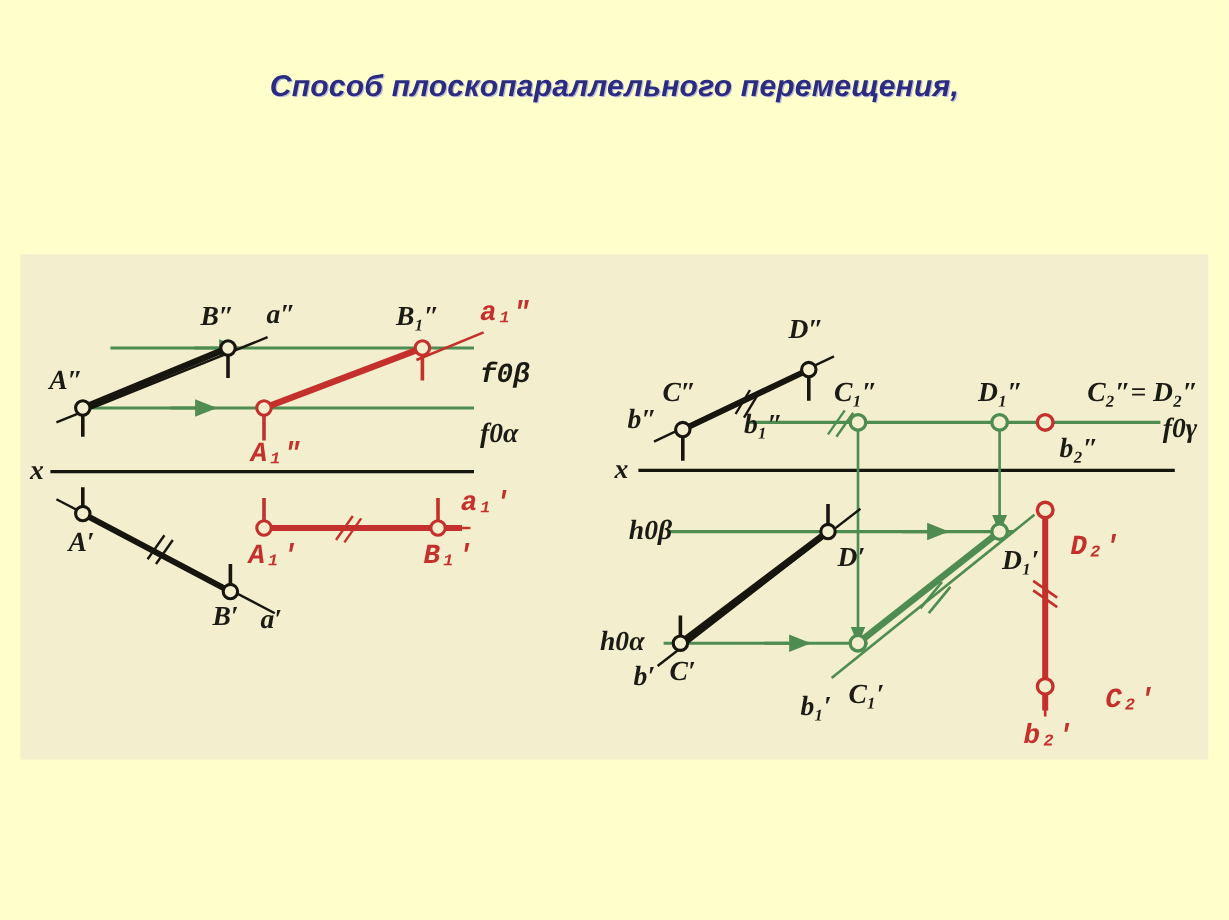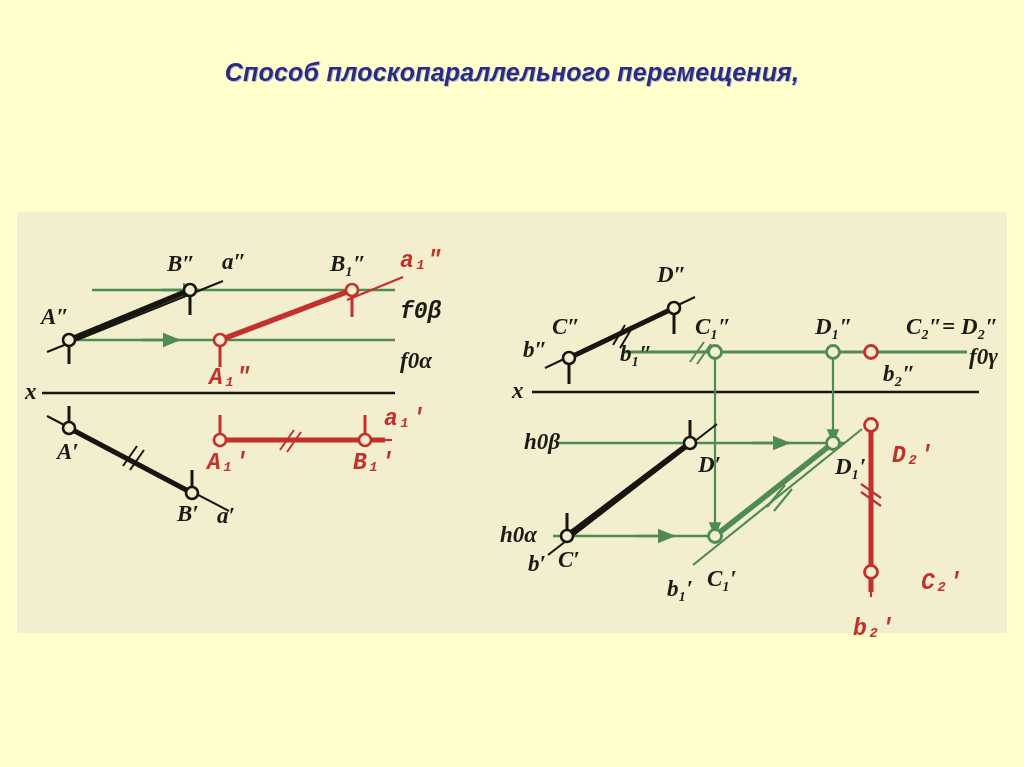--- a/index.html
+++ b/index.html
@@ -211,16 +211,16 @@
     <div class="lbl big" style="left:483px;top:218px;margin-left:24px;">h0β</div>
     <div class="lbl big" style="left:483px;top:311px;">h0α</div>
     <div class="lbl big" style="left:511px;top:340px;">b′</div>
     <div class="lbl big" style="left:541px;top:336px;">C′</div>
     <div class="lbl big" style="left:681px;top:241px;">D′</div>
     <div class="lbl big" style="left:690px;top:341px;margin-top:14px;">C₁′</div>
     <div class="lbl big" style="left:650px;top:365px;">b₁′</div>
     <div class="lbl big" style="left:818px;top:243px;">D₁′</div>
     <div class="lbl big red" style="left:875px;top:200px;margin-top:33px;">D₂′</div>
     <div class="lbl big red" style="left:875px;top:360px;margin-left:29px;">C₂′</div>
-    <div class="lbl big red" style="left:836px;top:390px;margin-top:16px;">b₂′</div>
+    <div class="lbl big red" style="left:836px;top:390px;">b₂′</div>
 
   </div>
 </div>
 
 </body></html>

